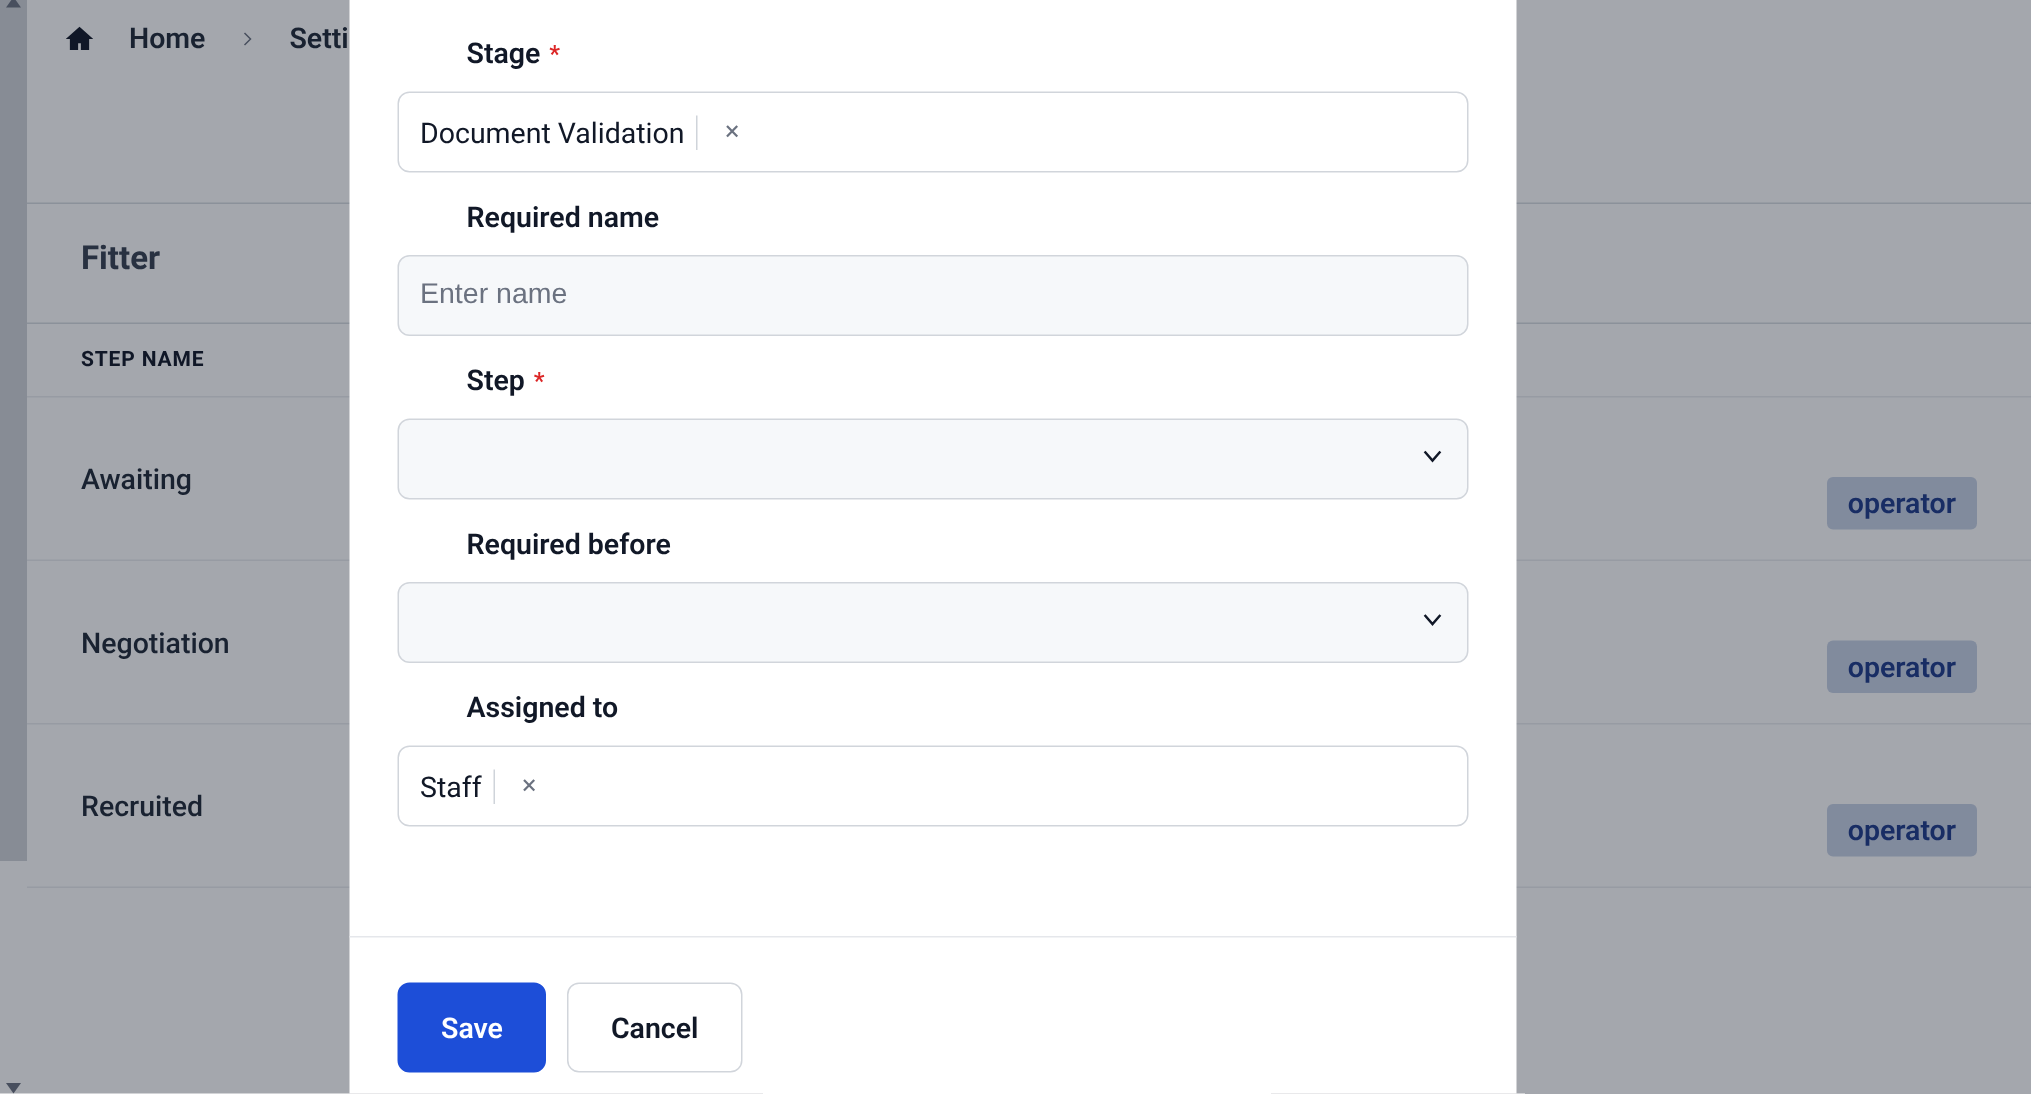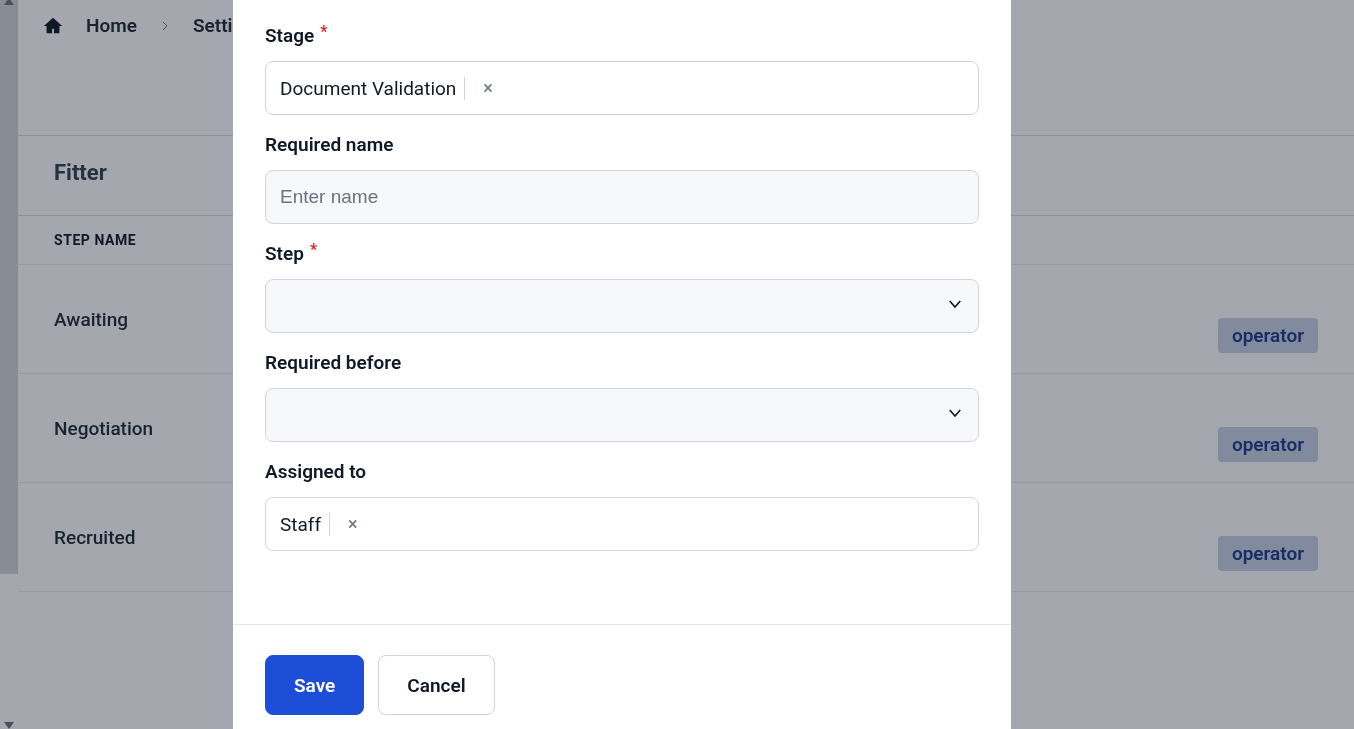--- a/index.html
+++ b/index.html
@@ -125,22 +125,23 @@
     overflow: auto;
   }
   .form-group { margin-top: 18px; }
   .form-group:first-child { margin-top: 6px; }
   .form-label {
     font-size: 19px;
     font-weight: 600;
     color: #111827;
     margin-bottom: 14px;
     display: flex;
-    align-items: flex-start;
+    align-items: flex-end;
     gap: 6px;
+    margin-left: 46px;
   }
   .req { color: #dc2626; font-weight:600; font-size: 16px; position:relative; top:-2px;}
   .control, .tag-input, .select-wrap {
     width: 100%;
     min-height: 54px;
     border: 1px solid #d1d5db;
     border-radius: 8px;
     background: #fff;
     font-size: 19px;
     display: flex;

